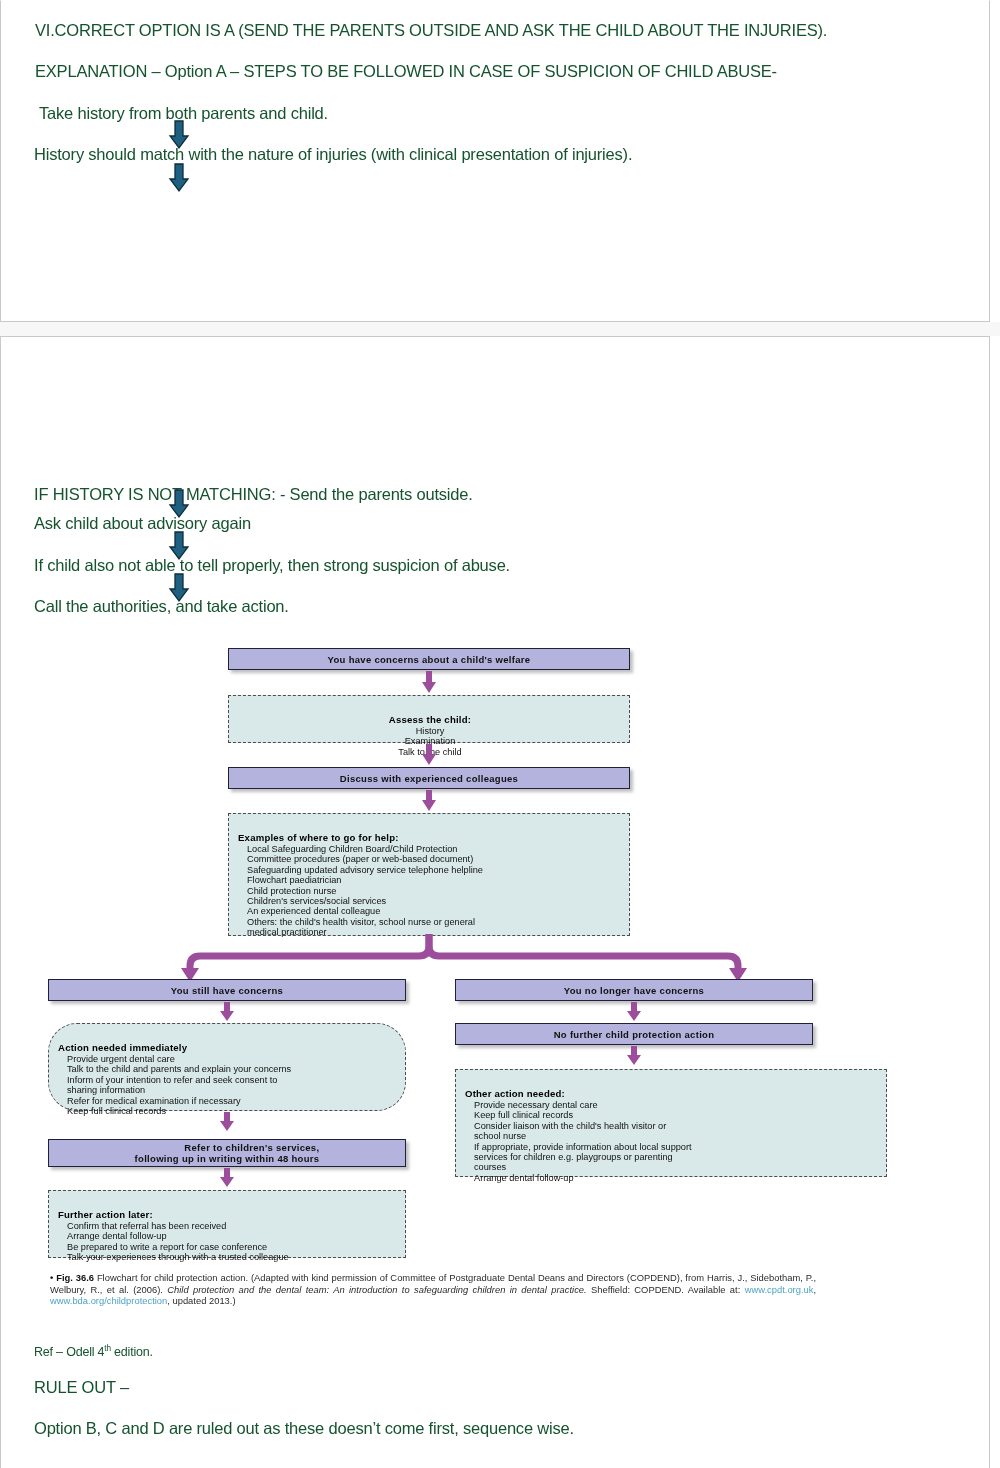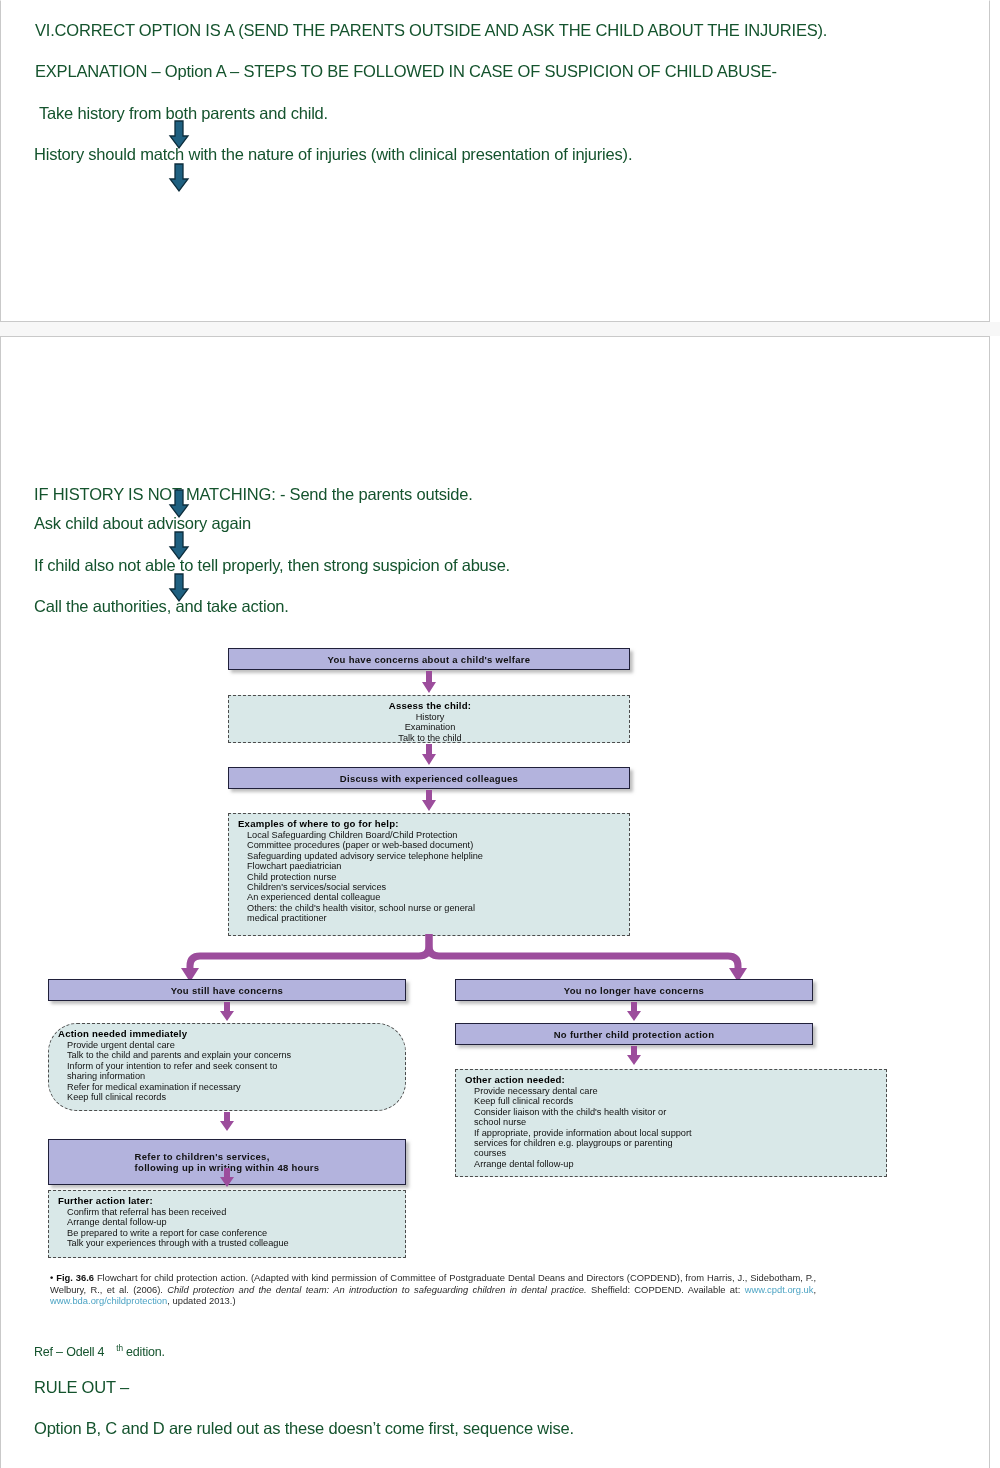--- a/index.html
+++ b/index.html
@@ -19,45 +19,45 @@
 
   .txt{
     position:absolute;
     font-family:"Liberation Sans", sans-serif;
     font-size:16.5px;
     color:#14532d;
     white-space:nowrap;
     letter-spacing:-0.2px;
   }
   .txt.small{font-size:12.5px;}
-  .sup{font-size:0.66em;vertical-align:super;padding-left:12px;}
+  .sup{font-size:0.66em;vertical-align:super;}
 
   
   .barrow{position:absolute;width:22px;height:30px;}
   .barrow svg{display:block;width:22px;height:30px;}
   .fbox{
     position:absolute;box-sizing:border-box;
   }
   .fbox.solid{
     background:#b3b3dd;border:1px solid #20203a;
     box-shadow:3px 3px 3px rgba(140,140,140,.55);
-    display:flex;align-items:center;justify-content:center;text-align:left;
+    display:flex;align-items:center;justify-content:center;text-align:right;
   }
   .fbox.dashed{
     background:#d9e8e8;border:1px dashed #4c4c4c;
   }
   .fb-title{
     font-family:"Liberation Sans", sans-serif;
     font-weight:bold;font-size:9.5px;color:#111;letter-spacing:.3px;line-height:11px;
   }
   .fb-body{
     font-family:"Liberation Sans", sans-serif;
     font-size:9.2px;color:#111;line-height:10.4px;
   }
-  .fb-inner{padding:4px 7px 4px 9px;}
+  .fb-inner{padding:18px 7px 4px 9px;}
   .fb-inner .hd{font-weight:bold;font-size:9.6px;letter-spacing:.2px;margin-bottom:1px;}
   .fb-inner .li{padding-left:9px;}
   .fb-center{text-align:center;}
 
   .parrow{position:absolute;width:16px;}
   .parrow svg{display:block;}
 
   .caption{
     position:absolute;
     font-family:"Liberation Sans", sans-serif;
@@ -244,21 +244,21 @@
       <div class="li">Consider liaison with the child's health visitor or</div>
       <div class="li">school nurse</div>
       <div class="li">If appropriate, provide information about local support</div>
       <div class="li">services for children e.g. playgroups or parenting</div>
       <div class="li">courses</div>
       <div class="li">Arrange dental follow-up</div>
     </div>
   </div>
 </div>
 
-<div class="fbox solid" style="left:48px;top:1139px;width:358px;height:46px;">
+<div class="fbox solid" style="left:48px;top:1139px;width:358px;height:28px;">
   <div class="fb-title">
     <div>Refer to children's services,</div>
     <div>following up in writing within 48 hours</div>
   </div>
 </div>
 
 <div class="parrow" style="left:219px;top:1168px;">
   <svg width="16" height="20" viewBox="0 0 16 20">
       <polygon points="5,0 11,0 11,9 15,9 8,19 1,9 5,9" fill="#9c4d9c"></polygon>
     </svg>

